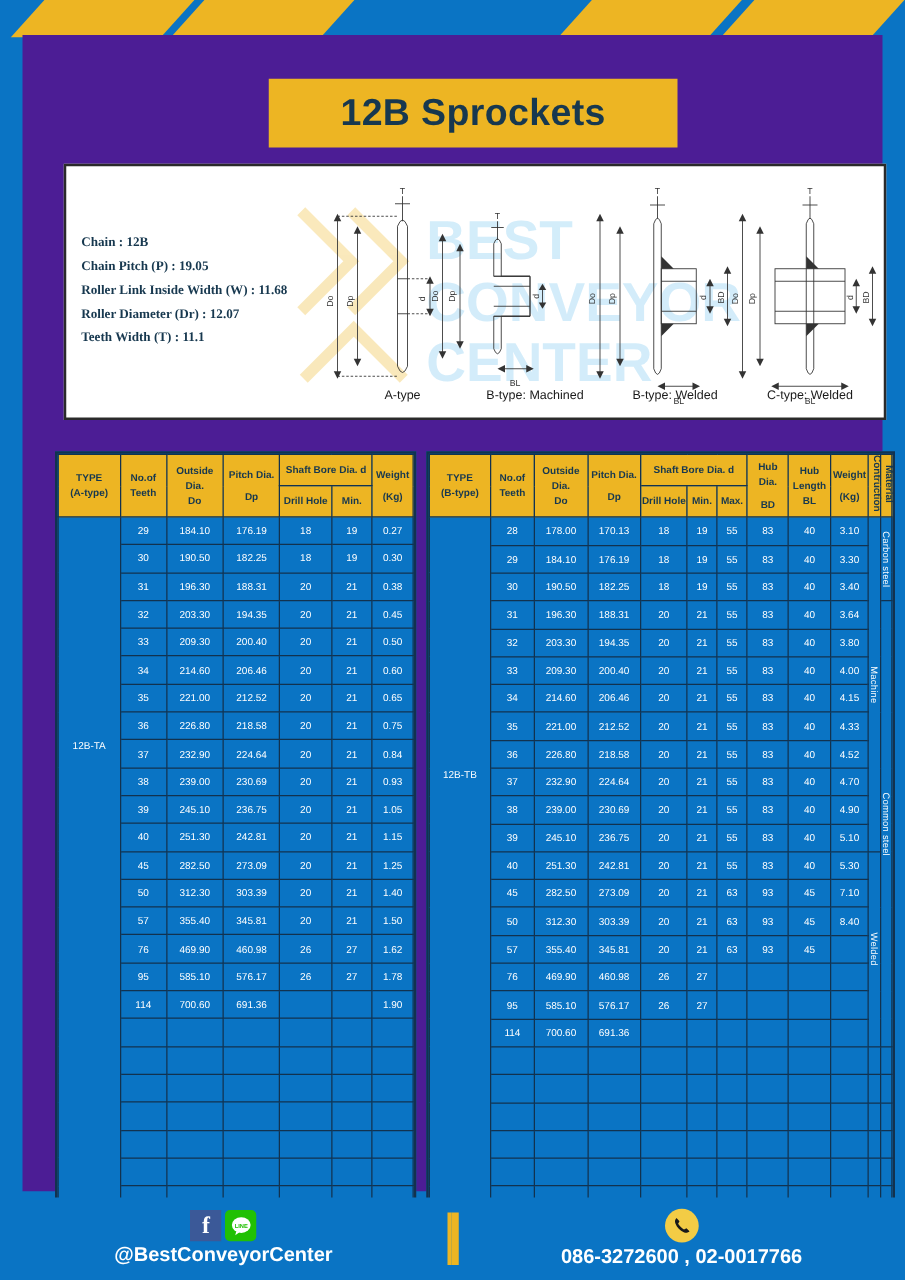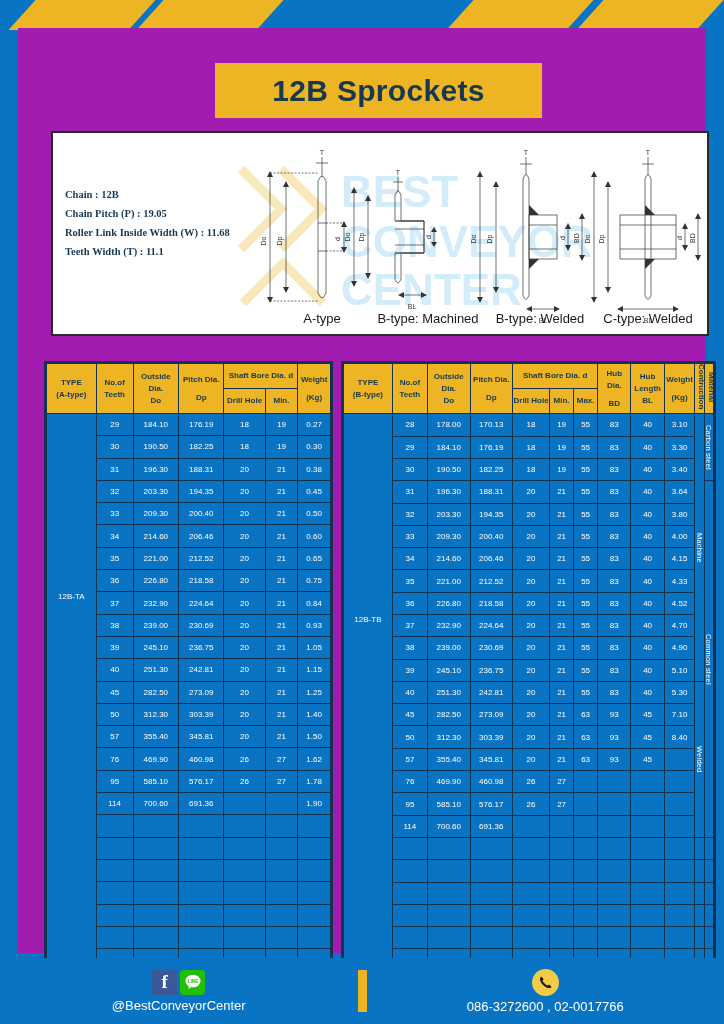--- a/index.html
+++ b/index.html
@@ -12,21 +12,21 @@
   .page { position: relative; width: 724px; height: 1024px; background: #0a74c4; }
 
   
   .topband { position: absolute; left: 0; top: 0; width: 724px; height: 30px; overflow: hidden; }
   .para { position: absolute; top: 0; height: 30px; width: 120px; background: #edb523;
           transform: skewX(-42deg); }
 
   
   .card {
     position: absolute; left: 18px; top: 28px; width: 688px; height: 925px;
-    background: #a21caf;
+    background: #4c1d95;
     padding-left: 20px;
   }
 
   
   .title-banner {
     position: absolute; left: 197px; top: 35px; width: 327px; height: 55px;
     background: #edb523; display: flex; align-items: center; justify-content: center;
   }
   .title-banner .t {
     font-size: 30px; font-weight: bold; color: #17384f; letter-spacing: .3px;
@@ -43,21 +43,21 @@
     line-height: 19px; white-space: nowrap; font-family: Liberation Serif, serif;
   }
 
   
   .wm { position: absolute; left: 170px; top: 20px; width: 430px; height: 160px;
         opacity: .30; pointer-events: none; }
 
   .diagram { position: absolute; left: 195px; top: 4px; width: 460px; height: 200px; }
   .dlabels { position: absolute; left: 195px; top: 178px; width: 460px; height: 20px; }
   .dlabels span {
-    position: absolute; font-size: 13px; color: #1a1a1a; white-space: nowrap;
+    position: absolute; font-size: 10px; color: #1a1a1a; white-space: nowrap;
     transform: translateX(-50%);
   }
 
   
   .tbl-wrap { position: absolute; border: 2px solid #12324f; background: #0a74c4; }
   #tblA { left: 26px; top: 333px; width: 289px; height: 608px; }
   #tblB { left: 323px; top: 333px; width: 375px; height: 608px; }
 
   table { border-collapse: collapse; width: 100%; table-layout: fixed; }
   th, td {
@@ -83,21 +83,21 @@
   th.vert-h { padding: 0; }
   th.vert-h span { writing-mode: vertical-rl; text-orientation: mixed; display: inline-block; }
 
   
   .footer {
     position: absolute; left: 0; top: 958px; width: 724px; height: 66px;
     background: #0a74c4; display: flex; align-items: center;
   }
   .fcell { display: flex; flex-direction: column; align-items: center; justify-content: center;
            flex: 1; gap: 3px; position: relative; }
-  .fcell .lbl { font-size: 13px; font-weight: normal; color: #ffffff; white-space: nowrap; }
+  .fcell .lbl { font-size: 16px; font-weight: bold; color: #ffffff; white-space: nowrap; }
   .fdiv { width: 3px; height: 42px; background: #edb523; }
   .icons { display: flex; gap: 3px; align-items: center; }
   .ic { width: 25px; height: 25px; display: flex; align-items: center; justify-content: center;
         font-weight: bold; color: #fff; }
   .ic-fb { background: #3b5998; font-size: 19px; font-family: "Liberation Serif", serif; }
   .ic-line { background: #21c004; border-radius: 4px; }
   .ic-mail { background: #cc2222; border-radius: 50%; width: 27px; height: 27px; }
   .ic-web { background: #35b3ef; border-radius: 50%; width: 27px; height: 27px; }
   .ic-tel { background: #f3cc45; border-radius: 50%; width: 27px; height: 27px; }
 </style>
@@ -131,20 +131,21 @@
           <text x="118" y="54">BEST</text>
           <text x="118" y="104">CONVEYOR</text>
           <text x="118" y="152">CENTER</text>
         </g>
       </svg>
 
       <div class="speclist">
         <div>Chain  :  12B</div>
         <div>Chain Pitch (P)  :  19.05</div>
         <div>Roller Link Inside Width (W) : 11.68</div>
+        <div>Roller Diameter (Dr)  : 12.07</div>
         <div>Teeth Width (T)  :  11.1</div>
       </div>
 
       <svg class="diagram" viewBox="0 0 460 200">
         <g stroke="#333" fill="none" stroke-width="0.7" font-family="Liberation Sans, sans-serif" font-size="7">
 
           <g>
 
             <line x1="74" y1="20" x2="74" y2="40"></line>
             <line x1="68" y1="26" x2="80" y2="26"></line>

